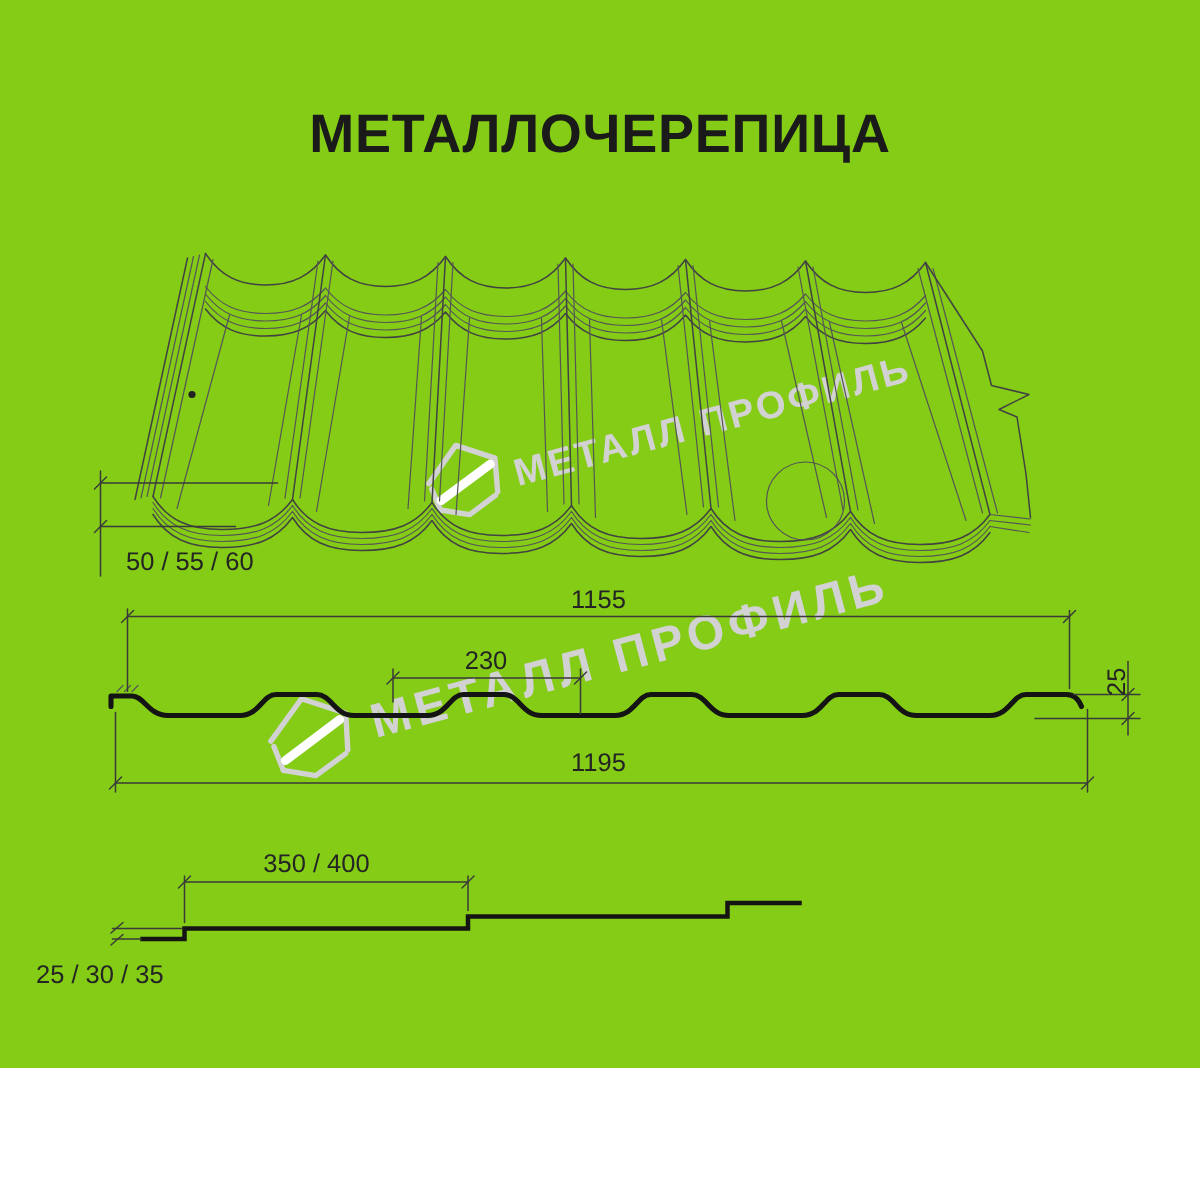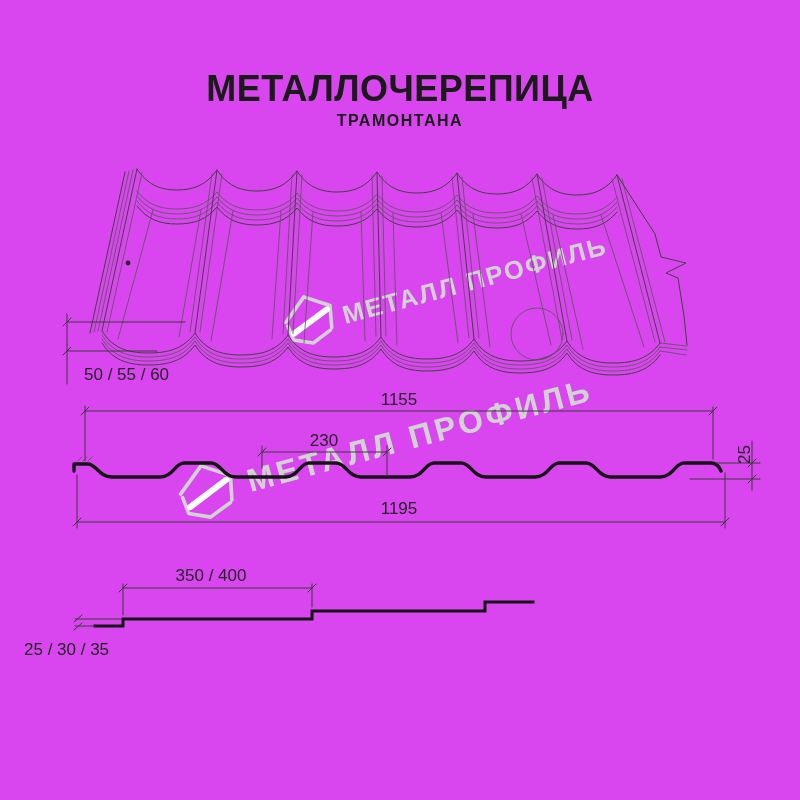--- a/index.html
+++ b/index.html
@@ -1,17 +1,17 @@
 <!DOCTYPE html>
 <html><head>
 <meta charset="utf-8">
 <style>
   html,body{margin:0;padding:0;background:#ffffff;}
   .canvas{
-    position:relative;width:800px;height:800px;background:#d946ef;overflow:hidden;
+    position:relative;width:800px;height:712px;background:#84cc16;overflow:hidden;
     font-family:"Liberation Sans", sans-serif;
   }
   .title{
     position:absolute;top:68px;left:0;width:800px;text-align:center;
     font-size:36px;font-weight:800;letter-spacing:.5px;color:#1a1a1a;
   }
   .subtitle{
     position:absolute;top:112px;left:0;width:800px;text-align:center;
     font-size:16px;font-weight:600;letter-spacing:1.5px;color:#1a1a1a;
   }
@@ -25,21 +25,20 @@
   .wmtext{fill:#d2d2d2;font-family:"Liberation Sans",sans-serif;font-weight:700;}
   .wmicon{fill:none;stroke:#d2d2d2;stroke-width:3.6;stroke-linecap:round;stroke-linejoin:round;}
   .wmgap{fill:none;stroke:#ffffff;stroke-width:6;stroke-linecap:round;}
 </style>
 </head>
 <body>
 
 <div class="canvas">
 
   <div class="title">МЕТАЛЛОЧЕРЕПИЦА</div>
-  <div class="subtitle">ТРАМОНТАНА</div>
 
   <svg width="800" height="800" viewBox="0 0 800 800">
 
     <g>
       <g transform="translate(277,301) rotate(-15)">
         <g>
           <path class="wmicon" d="M3,23 L27,3 L50,18 L46,40"></path>
           <path class="wmicon" d="M44,42 L24,50 L6,42 L4,27"></path>
           <path class="wmgap" d="M8,36 L46,21"></path>
         </g>

